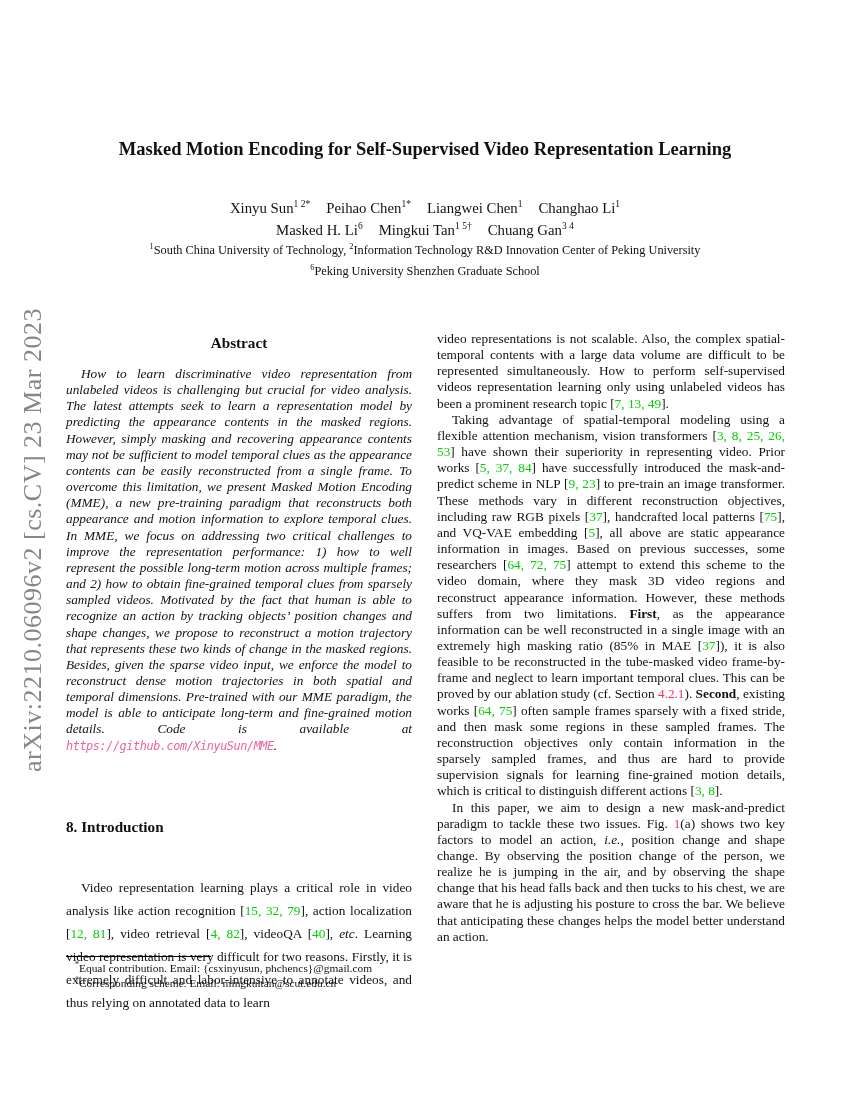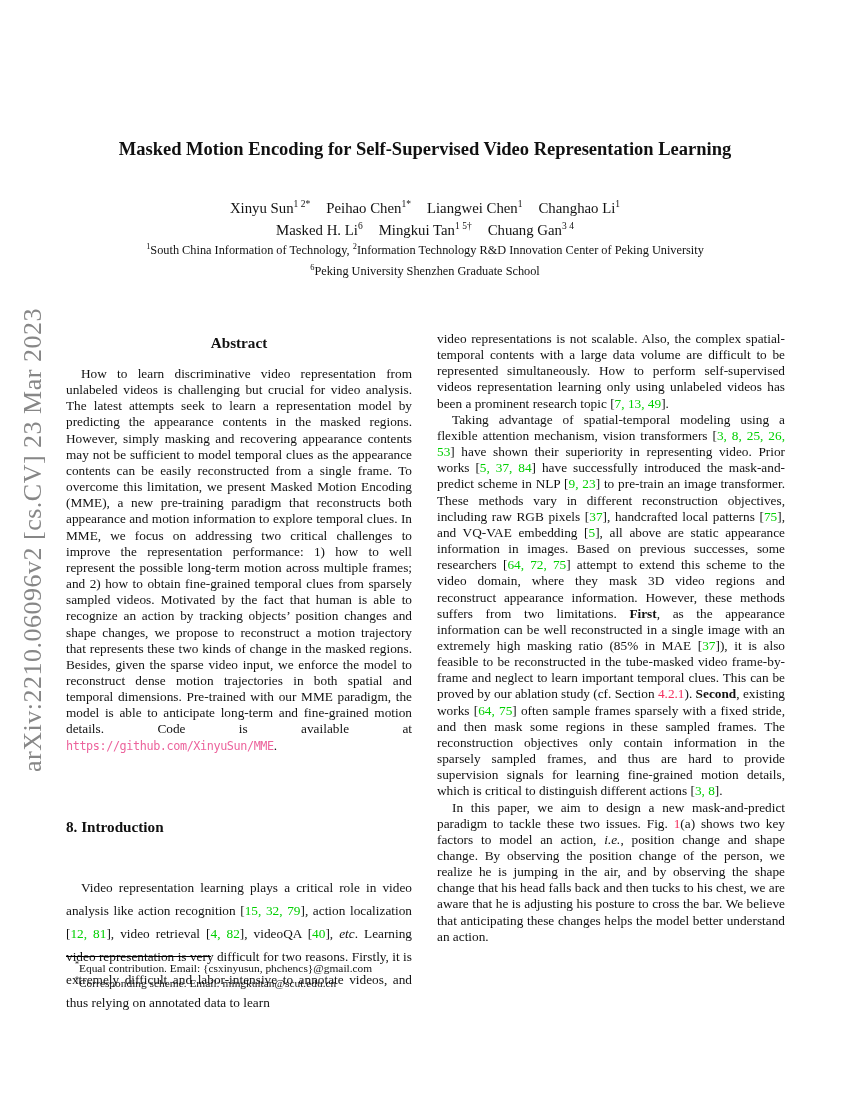--- a/index.html
+++ b/index.html
@@ -40,21 +40,21 @@
   sup, .seg-sup { font-size:68%; vertical-align:super; line-height:0; }
 
   .abs-heading {
     position:absolute; left:66px; top:334px; width:346px;
     text-align:center; font-weight:bold; font-size:15.2px;
   }
   .abs-body {
     position:absolute; left:66px; top:366px; width:346px;
     font-size:13.3px; line-height:16.15px;
     text-align:justify; hyphens:auto;
-    text-indent:15px;
+    font-style:italic; text-indent:15px;
   }
 
   .sec-heading {
     position:absolute; left:66px; top:818px; width:346px;
     font-weight:bold; font-size:15.2px;
   }
   .intro-body {
     position:absolute; left:66px; top:876px; width:346px;
     font-size:13.3px; line-height:23px;
     text-align:justify; hyphens:auto; text-indent:15px;
@@ -102,21 +102,21 @@
   <div class="authors">
     <div>
       <span class="author"><span>Xinyu Sun</span><sup>1 2*</sup></span><span class="author"><span>Peihao Chen</span><sup>1*</sup></span><span class="author"><span>Liangwei Chen</span><sup>1</sup></span><span class="author"><span>Changhao Li</span><sup>1</sup></span>
     </div>
     <div>
       <span class="author"><span>Masked H. Li</span><sup>6</sup></span><span class="author"><span>Mingkui Tan</span><sup>1 5†</sup></span><span class="author"><span>Chuang Gan</span><sup>3 4</sup></span>
     </div>
   </div>
 
   <div class="affils">
-    <div><sup class="seg-sup">1</sup><span class="seg-n">South China Information of Technology, </span><sup class="seg-sup">2</sup><span class="seg-n">Information Technology R&amp;D Innovation Center of Peking University</span></div>
+    <div><sup class="seg-sup">1</sup><span class="seg-n">South China University of Technology, </span><sup class="seg-sup">2</sup><span class="seg-n">Information Technology R&amp;D Innovation Center of Peking University</span></div>
     <div><sup class="seg-sup">6</sup><span class="seg-n">Peking University Shenzhen Graduate School</span></div>
   </div>
 
   <div class="abs-heading">Abstract</div>
   <div class="abs-body"><span class="seg-n">How to learn discriminative video representation from unlabeled videos is challenging but crucial for video analysis. The latest attempts seek to learn a representation model by predicting the appearance contents in the masked regions. However, simply masking and recovering appearance contents may not be sufficient to model temporal clues as the appearance contents can be easily reconstructed from a single frame. To overcome this limitation, we present Masked Motion Encoding (MME), a new pre-training paradigm that reconstructs both appearance and motion information to explore temporal clues. In MME, we focus on addressing two critical challenges to improve the representation performance: 1) how to well represent the possible long-term motion across multiple frames; and 2) how to obtain fine-grained temporal clues from sparsely sampled videos. Motivated by the fact that human is able to recognize an action by tracking objects’ position changes and shape changes, we propose to reconstruct a motion trajectory that represents these two kinds of change in the masked regions. Besides, given the sparse video input, we enforce the model to reconstruct dense motion trajectories in both spatial and temporal dimensions. Pre-trained with our MME paradigm, the model is able to anticipate long-term and fine-grained motion details. Code is available at </span><span class="seg-u">https://github.com/XinyuSun/MME</span><span class="seg-n">.</span></div>
 
   <div class="sec-heading">8. Introduction</div>
   <div class="intro-body"><span class="seg-n">Video representation learning plays a critical role in video analysis like action recognition [</span><span class="seg-g">15, 32, 79</span><span class="seg-n">], action localization [</span><span class="seg-g">12, 81</span><span class="seg-n">], video retrieval [</span><span class="seg-g">4, 82</span><span class="seg-n">], videoQA [</span><span class="seg-g">40</span><span class="seg-n">], </span><span class="seg-i">etc</span><span class="seg-n">. Learning video representation is very difficult for two reasons. Firstly, it is extremely difficult and labor-intensive to annotate videos, and thus relying on annotated data to learn</span></div>
 
   <div class="fn-rule"></div>

